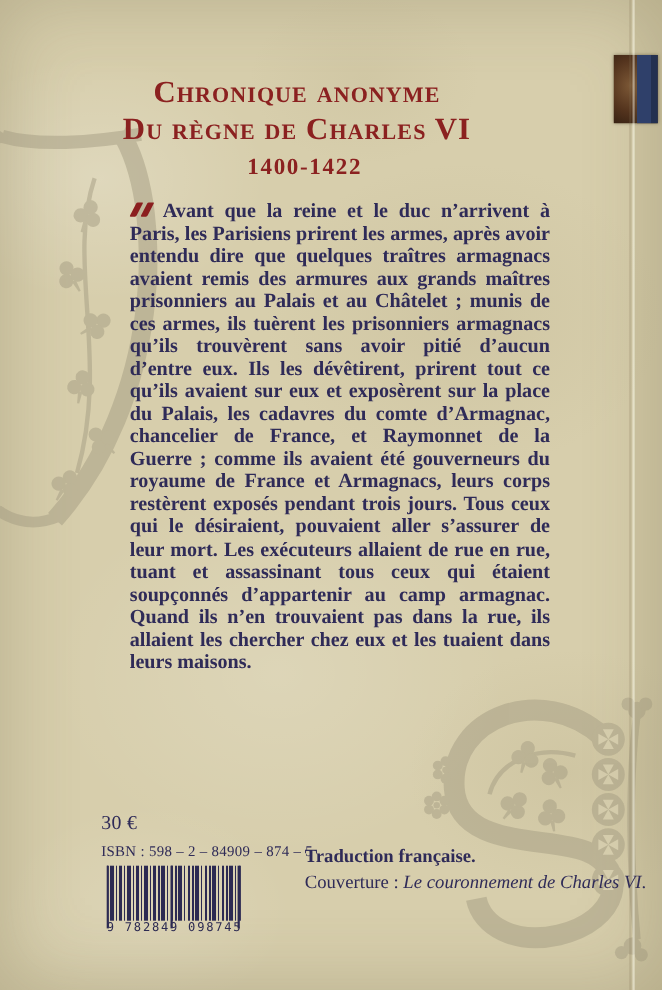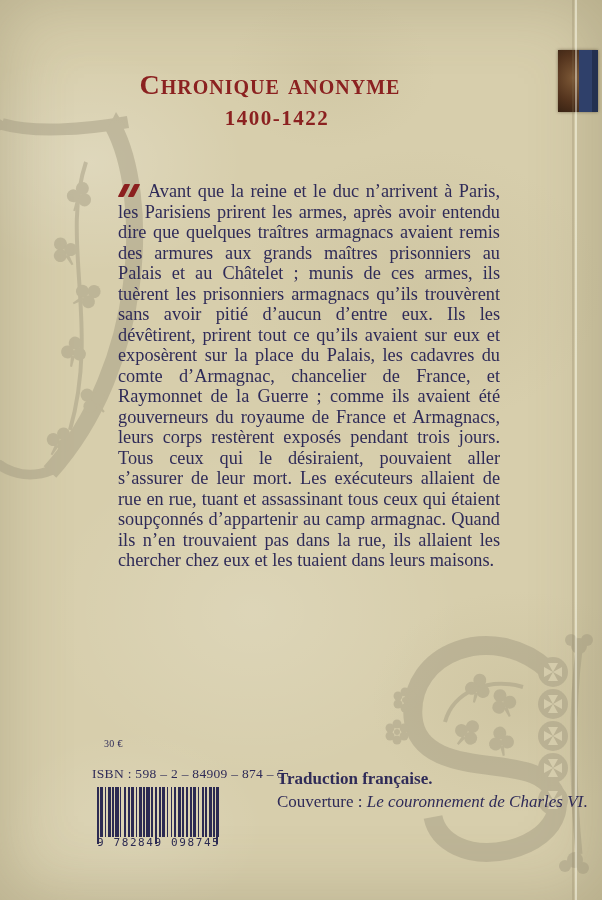--- a/index.html
+++ b/index.html
@@ -21,29 +21,29 @@
   .layer-ornament{position:absolute;z-index:1;}
   .layer-content{position:absolute;z-index:2;}
 
   
   .title-block{left:0;top:68px;width:540px;text-align:center;color:#8b2120;}
   .title-line{font-variant:small-caps;font-weight:600;font-size:28px;line-height:33px;letter-spacing:1px;}
   .title-years{font-size:21px;font-weight:600;letter-spacing:1.5px;margin-top:5px;margin-left:14px;}
 
   
   .quote{left:118px;top:181px;width:382px;margin:0;
-    color:#2f2b58;font-size:18.3px;line-height:20.5px;font-weight:400;
+    color:#2f2b58;font-size:18.3px;line-height:20.5px;font-weight:700;
     text-align:justify;}
   .qmark{display:inline-block;width:24px;height:13px;position:relative;margin-right:6px;}
   .qmark i{position:absolute;top:0;width:6px;height:13px;background:#8b1f1f;transform:skewX(-27deg);border-radius:1px;}
   .qmark i:first-child{left:3px;}
   .qmark i:last-child{left:13px;}
 
   
-  .price{left:104px;top:738px;font-size:10px;color:#2f2b58;letter-spacing:.3px;}
+  .price{left:92px;top:738px;font-size:18px;color:#2f2b58;letter-spacing:.3px;}
   .isbn{left:92px;top:766px;font-size:13.5px;color:#2f2b58;letter-spacing:.3px;}
   .barcode{left:97px;top:787px;width:140px;height:66px;}
   .barcode .bars{position:absolute;left:0;top:0;width:122px;height:50px;
     background:repeating-linear-gradient(90deg,
       #2c2a52 0px,#2c2a52 1.5px, transparent 1.5px,transparent 3px,
       #2c2a52 3px,#2c2a52 6.5px, transparent 6.5px,transparent 8px,
       #2c2a52 8px,#2c2a52 9px,   transparent 9px,transparent 11.5px,
       #2c2a52 11.5px,#2c2a52 13.5px, transparent 13.5px,transparent 15.5px);}
   .barcode .guard{position:absolute;top:0;width:2px;height:57px;background:#2c2a52;}
   .barcode .g1{left:0;}
@@ -162,20 +162,21 @@
   </svg>
 
   <div class="layer-content photo-fragment"></div>
 
   <div class="layer-content fold-shadow"></div>
   <div class="layer-content fold-line"></div>
   <div class="layer-content edge-right"></div>
 
   <header class="layer-content title-block">
     <div class="title-line">Chronique anonyme</div>
+    <div class="title-line">Du règne de Charles VI</div>
     <div class="title-years">1400-1422</div>
   </header>
 
   <p class="layer-content quote"><span class="qmark"><i></i><i></i></span><span>Avant que la reine et le duc n’arrivent à Paris, les Parisiens prirent les armes, après avoir entendu dire que quelques traîtres armagnacs avaient remis des armures aux grands maîtres prisonniers au Palais et au Châtelet ; munis de ces armes, ils tuèrent les prisonniers armagnacs qu’ils trouvèrent sans avoir pitié d’aucun d’entre eux. Ils les dévêtirent, prirent tout ce qu’ils avaient sur eux et exposèrent sur la place du Palais, les cadavres du comte d’Armagnac, chancelier de France, et Raymonnet de la Guerre ; comme ils avaient été gouverneurs du royaume de France et Armagnacs, leurs corps restèrent exposés pendant trois jours. Tous ceux qui le désiraient, pouvaient aller s’assurer de leur mort. Les exécuteurs allaient de rue en rue, tuant et assassinant tous ceux qui étaient soupçonnés d’appartenir au camp armagnac. Quand ils n’en trouvaient pas dans la rue, ils allaient les chercher chez eux et les tuaient dans leurs maisons.</span></p>
 
   <div class="layer-content price">30 €</div>
   <div class="layer-content isbn">ISBN : 598 – 2 – 84909 – 874 – 5</div>
 
   <div class="layer-content barcode">
     <div class="bars"></div>

